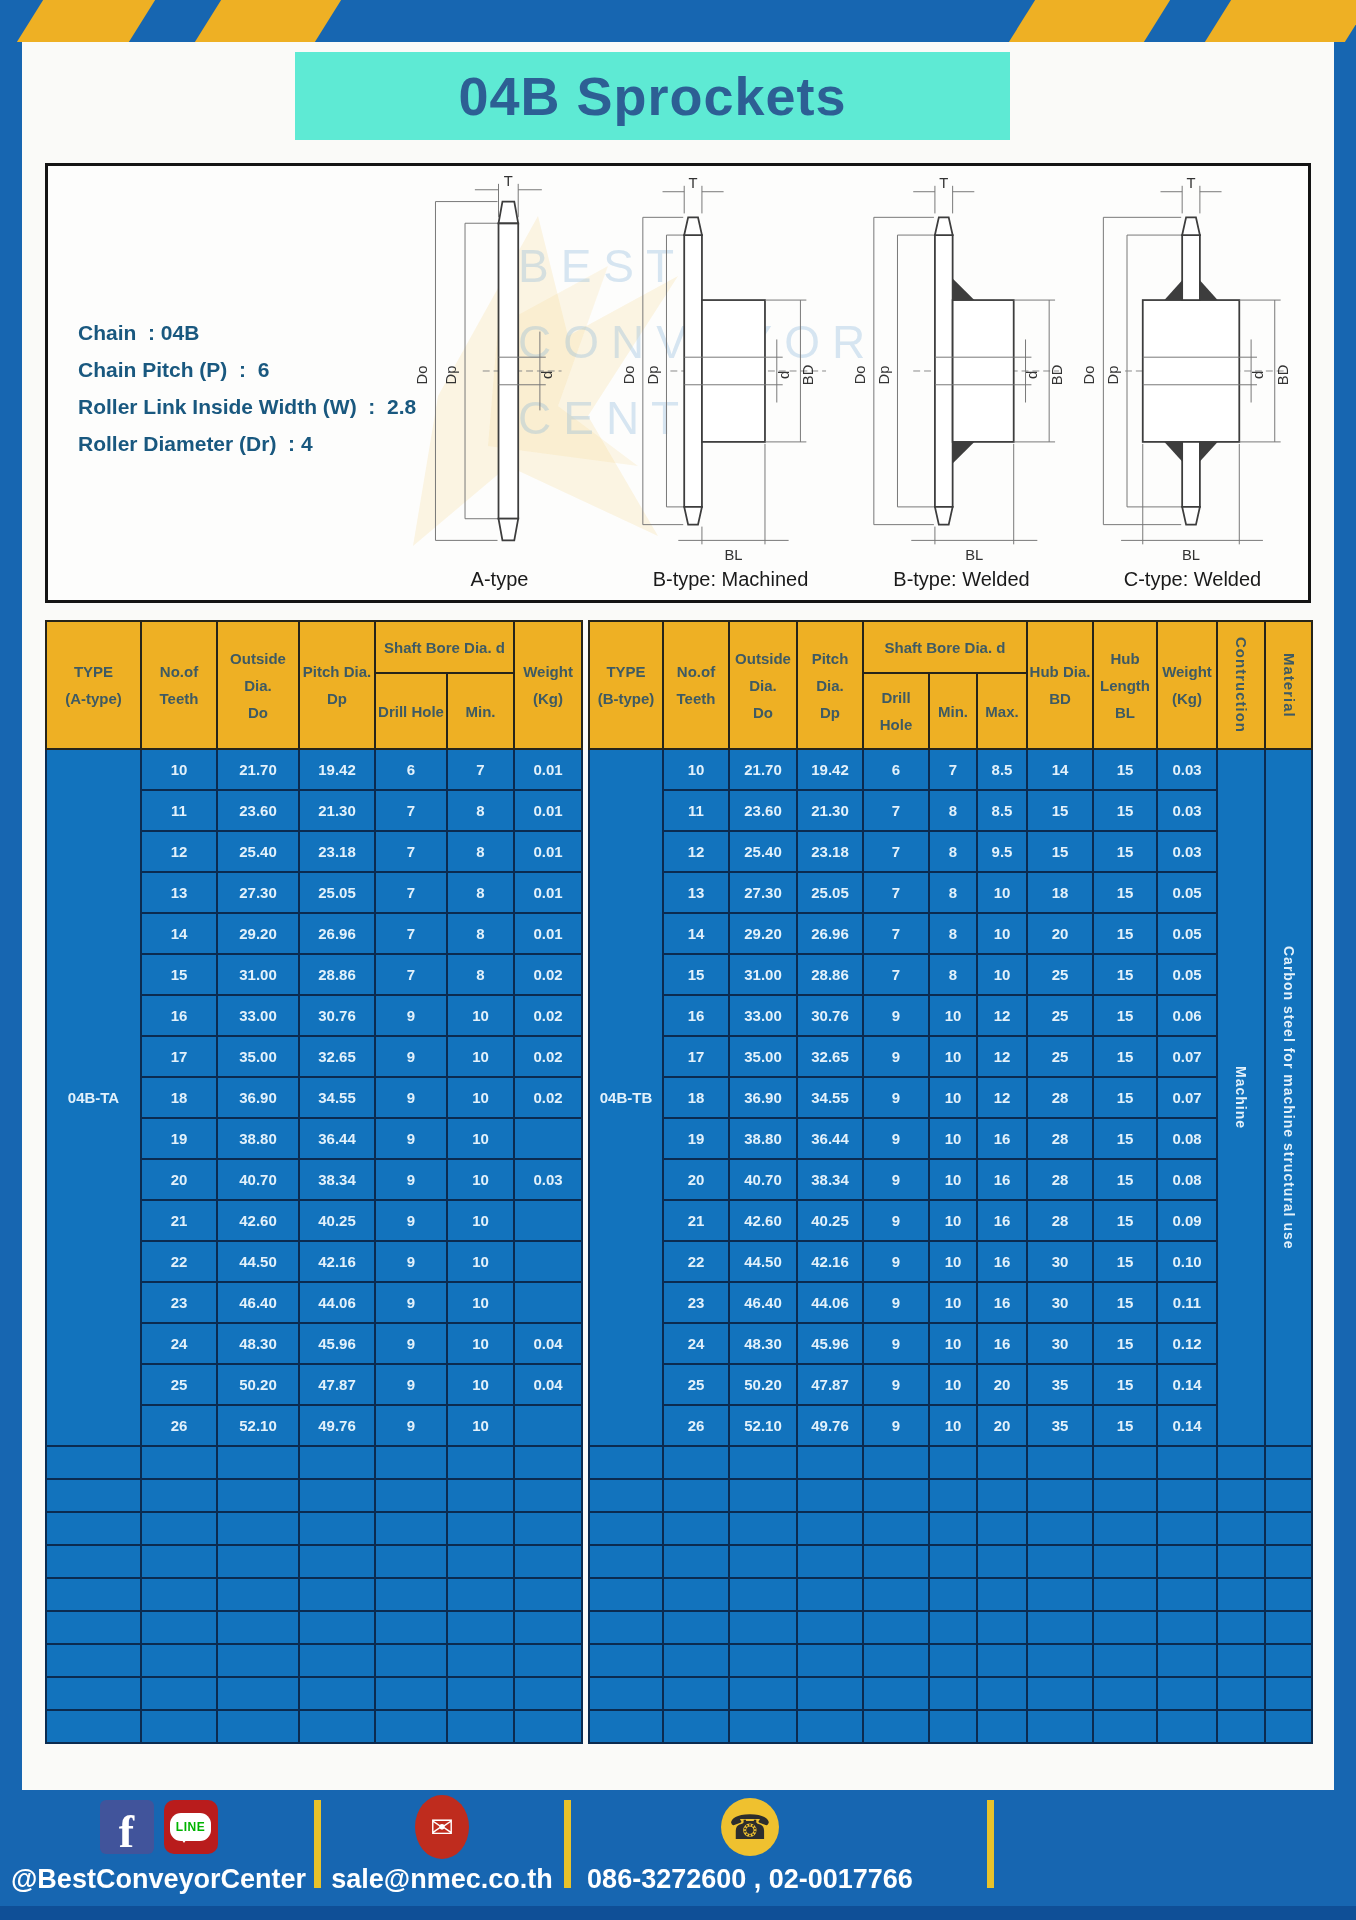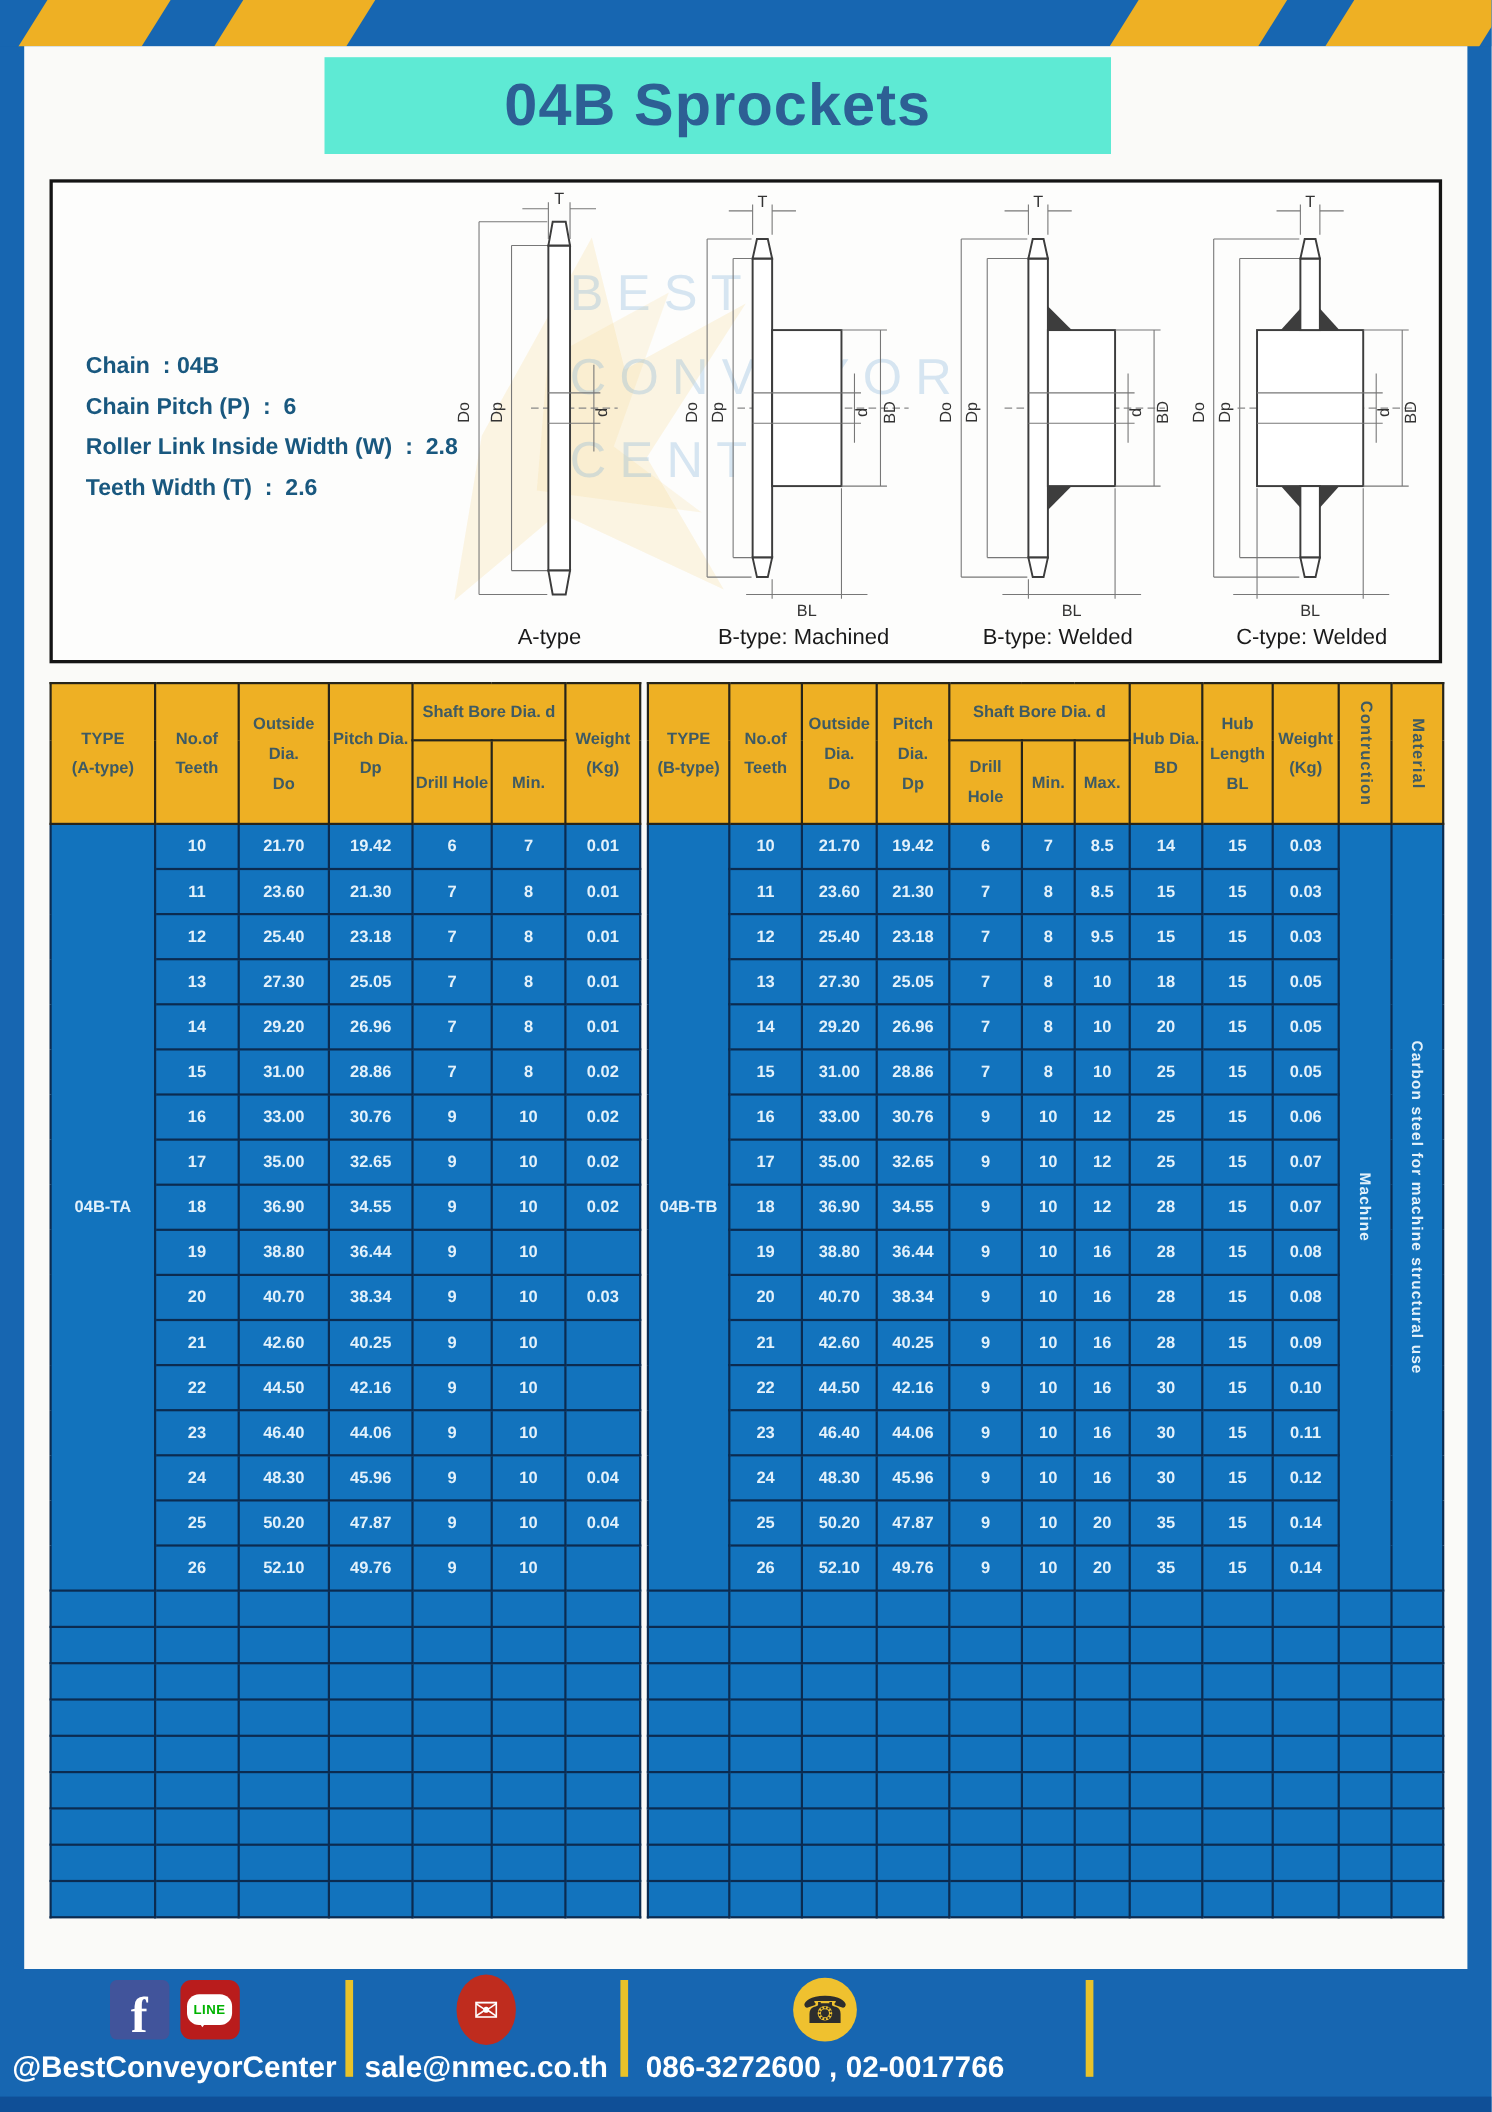--- a/index.html
+++ b/index.html
@@ -103,21 +103,21 @@
   <div class="watermark">
     <div>BEST</div>
     <div>CONVEYOR</div>
     <div>CENTER</div>
   </div>
 
   <div class="specs">
     <div class="spec-line">Chain  : 04B</div>
     <div class="spec-line">Chain Pitch (P)  :  6</div>
     <div class="spec-line">Roller Link Inside Width (W)  :  2.8</div>
-    <div class="spec-line">Teeth Width (T)  :  2.6</div>
+    <div class="spec-line">Roller Diameter (Dr)  : 4</div>
   </div>
 
   <div class="diagrams">
 
     <div class="diagram-cell">
       <svg viewBox="0 0 210 398">
         <line class="dim" x1="40" y1="28" x2="40" y2="372"></line>
         <line class="dim" x1="40" y1="28" x2="103" y2="28"></line>
         <line class="dim" x1="40" y1="372" x2="103" y2="372"></line>
         <text class="dimtext" x="31" y="204" text-anchor="middle" transform="rotate(-90 31 204)">Do</text>

